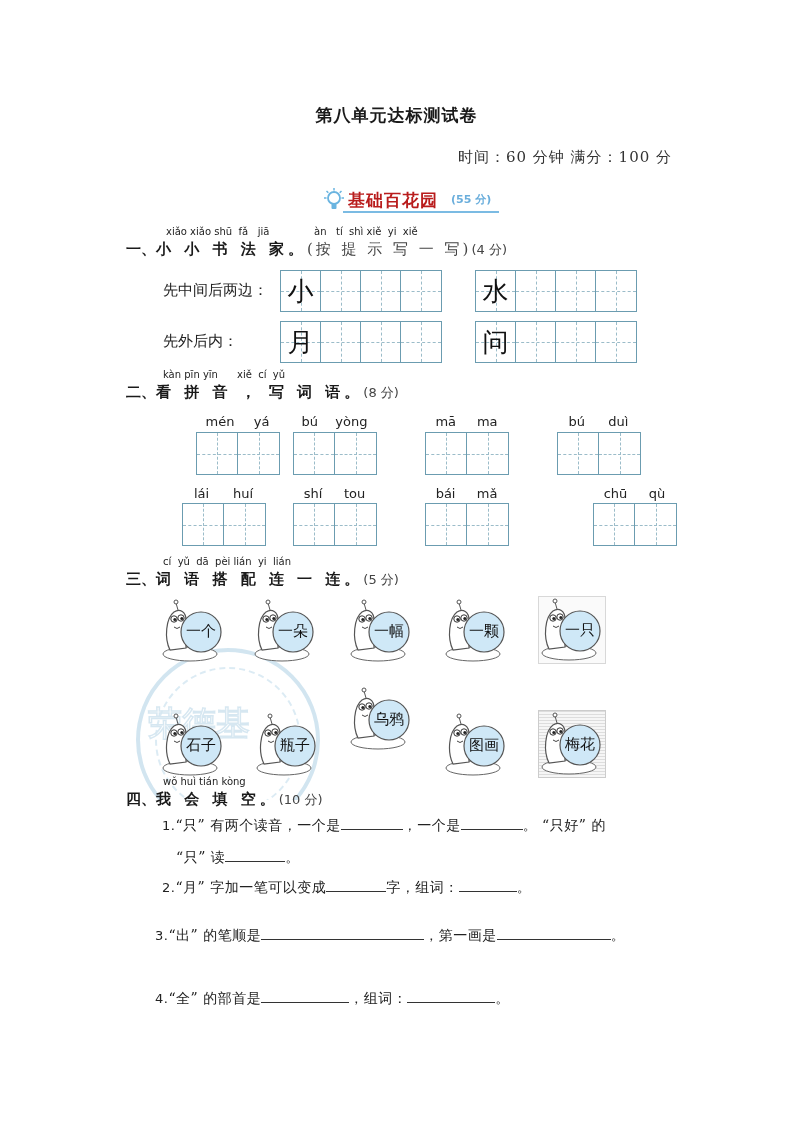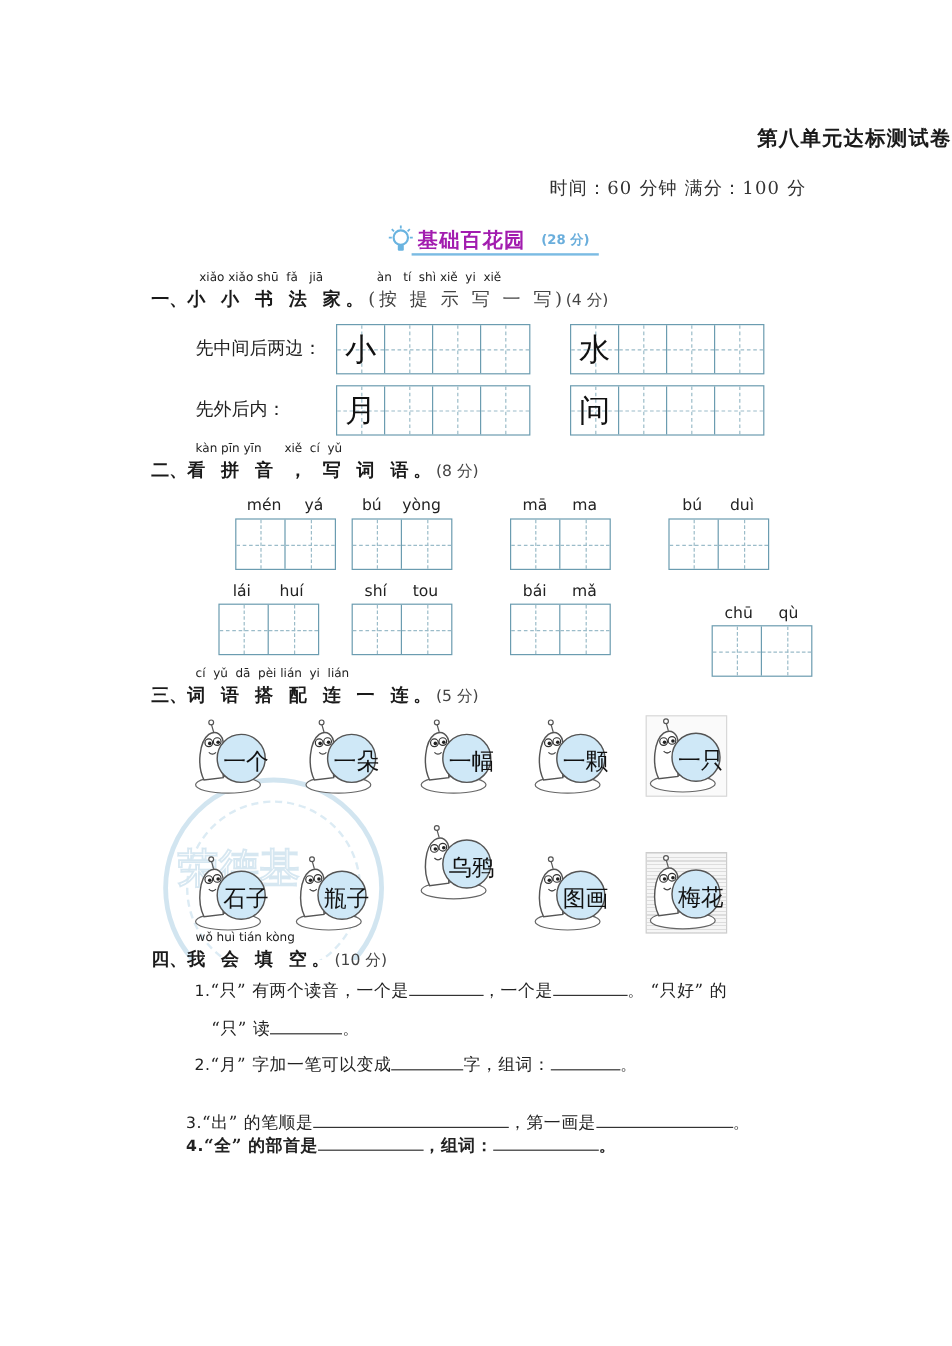--- a/index.html
+++ b/index.html
@@ -1,23 +1,23 @@
 <!DOCTYPE html>
 <html><head>
 <meta charset="utf-8">
 <style>
   html, body { margin:0; padding:0; background:#ffffff; }
   body { width:793px; height:1122px; position:relative; overflow:hidden;
          font-family:"DejaVu Serif","Liberation Serif",serif; color:#1a1a1a; }
   .abs { position:absolute; }
-  .title { left:0; width:793px; top:104px; text-align:right; font-size:17px; font-weight:bold;
+  .title { left:0; width:793px; top:104px; text-align:center; font-size:17px; font-weight:bold;
            font-family:"DejaVu Sans","Liberation Sans",sans-serif; letter-spacing:1px; }
   .timeline { right:121px; top:148px; font-size:15px; color:#333; letter-spacing:1px; }
   .banner { left:321px; top:187px; height:26px; width:180px; }
-  .banner-text { position:absolute; left:27px; top:2px; font-size:17px; font-weight:bold; color:#a21caf;
+  .banner-text { position:absolute; left:27px; top:2px; font-size:17px; font-weight:bold; color:#b91c1c;
                  font-family:"DejaVu Sans","Liberation Sans",sans-serif; letter-spacing:1px; }
   .banner-score { position:absolute; left:130px; top:5px; font-size:11px; font-weight:bold; color:#6aaedc;
                   font-family:"DejaVu Sans","Liberation Sans",sans-serif; }
   .banner-line { position:absolute; left:22px; top:24px; width:156px; height:2px; background:#7bbbe3; }
   .sec-head { font-size:15px; font-weight:bold; font-family:"DejaVu Sans","Liberation Sans",sans-serif;
               letter-spacing:4px; white-space:nowrap; }
   .sec-num { letter-spacing:0; }
   .sec-extra { font-weight:normal; letter-spacing:3px; color:#444; font-family:"DejaVu Serif","Liberation Serif",serif; }
   .sec-score { font-weight:normal; letter-spacing:0; color:#444; font-size:13px; font-family:"DejaVu Sans","Liberation Sans",sans-serif; }
   .pinyin { font-size:10px; color:#222; font-family:"DejaVu Sans","Liberation Sans",sans-serif; white-space:pre; }
@@ -27,21 +27,21 @@
   .cell:last-child { border-right:none; }
   .cell::before { content:""; position:absolute; left:50%; top:0; bottom:0; border-left:1px dashed #9bbcc9; }
   .cell::after { content:""; position:absolute; top:50%; left:0; right:0; border-top:1px dashed #9bbcc9; }
   .cell .ch { position:absolute; left:0; right:0; top:3px; text-align:center; font-size:26px; z-index:2;
               font-family:"DejaVu Serif","Liberation Serif",serif; color:#111; }
   .wpinyin { font-size:13px; color:#222; font-family:"DejaVu Sans","Liberation Sans",sans-serif;
              display:flex; justify-content:space-around; width:83px; }
   .wgrid .cell { width:41px; height:41px; }
   .snail { width:66px; height:66px; }
   .snail svg { position:absolute; left:0; top:0; }
-  .snail .word { position:absolute; left:26px; top:24px; font-size:19px; color:#111; z-index:2; white-space:nowrap; }
+  .snail .word { position:absolute; left:26px; top:24px; font-size:15px; color:#111; z-index:2; white-space:nowrap; }
   .snail.framed { border:1px solid #d8d8d8; background:#fafafa; }
   .snail.striped { background:repeating-linear-gradient(#ddd 0 1px, #f6f6f6 1px 3px); border:1px solid #ccc; }
   .q { font-size:14px; color:#222; white-space:nowrap; letter-spacing:0.5px; }
   .q .num { font-family:"DejaVu Sans","Liberation Sans",sans-serif; font-size:13px; }
   .blank { display:inline-block; border-bottom:1px solid #333; height:14px; vertical-align:baseline; }
   .watermark { left:128px; top:640px; width:200px; height:160px; opacity:0.35; pointer-events:none; }
 </style>
 </head>
 <body>
 
@@ -54,21 +54,21 @@
     <rect x="10.5" y="17" width="5" height="5" rx="1" fill="#6ab4e0"></rect>
     <g stroke="#6ab4e0" stroke-width="1.5">
       <line x1="13" y1="1" x2="13" y2="3.5"></line>
         <line x1="3" y1="11" x2="5.5" y2="11"></line>
       <line x1="20.5" y1="11" x2="23" y2="11"></line>
         <line x1="5.5" y1="4" x2="7.3" y2="5.8"></line>
       <line x1="20.5" y1="4" x2="18.7" y2="5.8"></line>
     </g>
   </svg>
   <span class="banner-text">基础百花园</span>
-  <span class="banner-score">(28 分)</span>
+  <span class="banner-score">(55 分)</span>
   <div class="banner-line"></div>
 </div>
 
 <div class="abs pinyin" style="left:166px;top:226px;">xiǎo xiǎo shū  fǎ   jiā</div>
 <div class="abs pinyin" style="left:314px;top:226px;">àn   tí  shì xiě  yi  xiě</div>
 <div class="abs sec-head" style="left:126px;top:240px;">
   <span class="sec-num">一、</span><span>小 小 书 法 家</span><span>。</span><span class="sec-extra">(按 提 示 写 一 写)</span><span class="sec-score">(4 分)</span>
 </div>
 
 <div class="abs label" style="left:163px;top:281px;">先中间后两边：</div>
@@ -176,21 +176,21 @@
 <div class="abs" style="left:425px;top:486px;">
   <div class="wpinyin">
       <span>bái</span>
       <span>mǎ</span>
     </div>
   <div class="grid wgrid" style="margin-top:2px;">
       <div class="cell"></div>
       <div class="cell"></div>
     </div>
 </div>
-<div class="abs" style="left:557px;top:504px;padding-left:36px;">
+<div class="abs" style="left:557px;top:486px;padding-left:36px;">
   <div class="wpinyin">
       <span>chū</span>
       <span>qù</span>
     </div>
   <div class="grid wgrid" style="margin-top:2px;">
       <div class="cell"></div>
       <div class="cell"></div>
     </div>
 </div>
 
@@ -289,21 +289,21 @@
     <circle cx="14" cy="21" r="3.2" fill="#fff" stroke="#333"></circle>
       <circle cx="21" cy="20" r="3.2" fill="#fff" stroke="#333"></circle>
     <circle cx="14.8" cy="21.5" r="1.5" fill="#222"></circle>
       <circle cx="21.8" cy="20.5" r="1.5" fill="#222"></circle>
     <path d="M14 29 Q17 32 20 29" fill="none" stroke="#444"></path>
     <line x1="18" y1="12" x2="16" y2="5" stroke="#555"></line>
       <circle cx="16" cy="4" r="2" fill="#fff" stroke="#555"></circle>
   </svg>
   <span class="word">石子</span>
 </div>
-<div class="abs snail" style="left:244px;top:712px;">
+<div class="abs snail" style="left:254px;top:712px;">
   <svg width="66" height="66" viewBox="0 0 66 66">
     <ellipse cx="30" cy="56" rx="27" ry="7" fill="#fff" stroke="#666" stroke-width="1"></ellipse>
     <path d="M10 52 C4 40 6 20 14 14 C20 10 26 14 26 22 L26 50 Z" fill="#fff" stroke="#555" stroke-width="1.2"></path>
     <circle cx="41" cy="34" r="20" fill="#cfe8f7" stroke="#555" stroke-width="1.2"></circle>
     <circle cx="14" cy="21" r="3.2" fill="#fff" stroke="#333"></circle>
       <circle cx="21" cy="20" r="3.2" fill="#fff" stroke="#333"></circle>
     <circle cx="14.8" cy="21.5" r="1.5" fill="#222"></circle>
       <circle cx="21.8" cy="20.5" r="1.5" fill="#222"></circle>
     <path d="M14 29 Q17 32 20 29" fill="none" stroke="#444"></path>
     <line x1="18" y1="12" x2="16" y2="5" stroke="#555"></line>
@@ -367,15 +367,15 @@
 </div>
 <div class="abs q" style="left:176px;top:847px;">
   <span>“只” 读</span><span class="blank" style="width:60px;"></span><span>。</span>
 </div>
 <div class="abs q" style="left:162px;top:877px;text-align:right;">
   <span class="num">2.</span><span>“月” 字加一笔可以变成</span><span class="blank" style="width:60px;"></span><span>字，组词：</span><span class="blank" style="width:58px;"></span><span>。</span>
 </div>
 <div class="abs q" style="left:155px;top:925px;">
   <span class="num">3.</span><span>“出” 的笔顺是</span><span class="blank" style="width:163px;"></span><span>，第一画是</span><span class="blank" style="width:114px;"></span><span>。</span>
 </div>
-<div class="abs q" style="left:155px;top:944px;font-weight:bold;">
+<div class="abs q" style="left:155px;top:988px;">
   <span class="num">4.</span><span>“全” 的部首是</span><span class="blank" style="width:88px;"></span><span>，组词：</span><span class="blank" style="width:88px;"></span><span>。</span>
 </div>
 
 </body></html>

